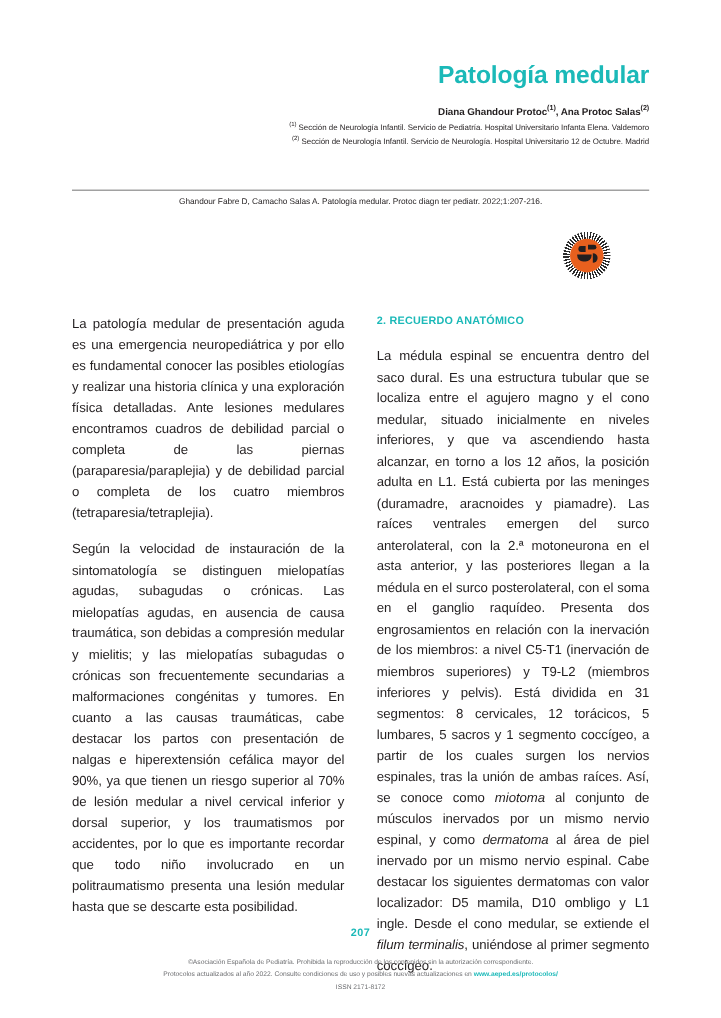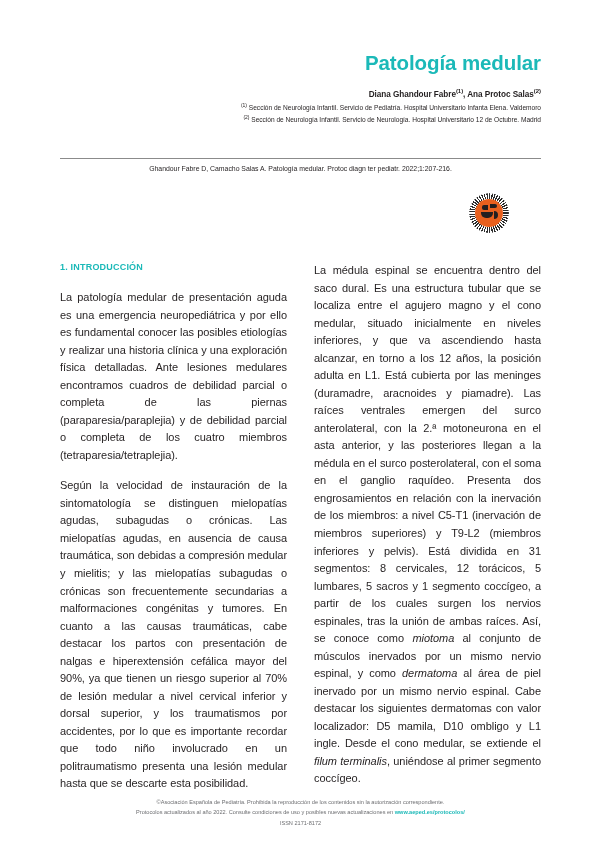--- a/index.html
+++ b/index.html
@@ -186,21 +186,21 @@
     text-decoration: none;
   }
 </style>
 </head>
 <body>
 
 <div class="page">
 
   <div class="header">
     <h1 class="doc-title">Patología medular</h1>
-    <div class="authors"><span>Diana Ghandour Fabre</span><sup>(1)</sup><span>, Ana Protoc Salas</span><sup>(2)</sup></div>
+    <div class="authors"><span>Diana Ghandour Protoc</span><sup>(1)</sup><span>, Ana Protoc Salas</span><sup>(2)</sup></div>
     <div class="affiliation"><sup>(1)</sup><span> Sección de Neurología Infantil. Servicio de Pediatría. Hospital Universitario Infanta Elena. Valdemoro</span></div>
     <div class="affiliation"><sup>(2)</sup><span> Sección de Neurología Infantil. Servicio de Neurología. Hospital Universitario 12 de Octubre. Madrid</span></div>
   </div>
 
   <div class="rule"></div>
 
   <div class="citation">Ghandour Fabre D, Camacho Salas A. Patología medular. Protoc diagn ter pediatr. 2022;1:207-216.</div>
 
   <div class="logo-wrap">
     <div class="logo-ring"></div>
@@ -209,31 +209,32 @@
       <span class="lg1"></span>
       <span class="lg2"></span>
       <span class="lg3"></span>
       <span class="lg4"></span>
     </div>
   </div>
 
   <div class="columns">
 
     <div class="col">
-      <h2 class="section-head">1. INTRODUCCIÓN</h2>
       <p class="body">La patología medular de presentación aguda es una emergencia neuropediátrica y por ello es fundamental conocer las posibles etiologías y realizar una historia clínica y una exploración física detalladas. Ante lesiones medulares encontramos cuadros de debilidad parcial o completa de las piernas (paraparesia/paraplejia) y de debilidad parcial o completa de los cuatro miembros (tetraparesia/tetraplejia).</p>
       <p class="body">Según la velocidad de instauración de la sintomatología se distinguen mielopatías agudas, subagudas o crónicas. Las mielopatías agudas, en ausencia de causa traumática, son debidas a compresión medular y mielitis; y las mielopatías subagudas o crónicas son frecuentemente secundarias a malformaciones congénitas y tumores. En cuanto a las causas traumáticas, cabe destacar los partos con presentación de nalgas e hiperextensión cefálica mayor del 90%, ya que tienen un riesgo superior al 70% de lesión medular a nivel cervical inferior y dorsal superior, y los traumatismos por accidentes, por lo que es importante recordar que todo niño involucrado en un politraumatismo presenta una lesión medular hasta que se descarte esta posibilidad.</p>
     </div>
 
     <div class="col">
+      <h2 class="section-head">2. RECUERDO ANATÓMICO</h2>
       <p class="body"><span>La médula espinal se encuentra dentro del saco dural. Es una estructura tubular que se localiza entre el agujero magno y el cono medular, situado inicialmente en niveles inferiores, y que va ascendiendo hasta alcanzar, en torno a los 12 años, la posición adulta en L1. Está cubierta por las meninges (duramadre, aracnoides y piamadre). Las raíces ventrales emergen del surco anterolateral, con la 2.ª motoneurona en el asta anterior, y las posteriores llegan a la médula en el surco posterolateral, con el soma en el ganglio raquídeo. Presenta dos engrosamientos en relación con la inervación de los miembros: a nivel C5-T1 (inervación de miembros superiores) y T9-L2 (miembros inferiores y pelvis). Está dividida en 31 segmentos: 8 cervicales, 12 torácicos, 5 lumbares, 5 sacros y 1 segmento coccígeo, a partir de los cuales surgen los nervios espinales, tras la unión de ambas raíces. Así, se conoce como </span><span class="it">miotoma</span><span> al conjunto de músculos inervados por un mismo nervio espinal, y como </span><span class="it">dermatoma</span><span> al área de piel inervado por un mismo nervio espinal. Cabe destacar los siguientes dermatomas con valor localizador: D5 mamila, D10 ombligo y L1 ingle. Desde el cono medular, se extiende el </span><span class="it">filum terminalis</span><span>, uniéndose al primer segmento coccígeo.</span></p>
     </div>
 
   </div>
 
+  <div class="page-number">207</div>
 
   <div class="footer">
     <div>©Asociación Española de Pediatría. Prohibida la reproducción de los contenidos sin la autorización correspondiente.</div>
     <div><span>Protocolos actualizados al año 2022. Consulte condiciones de uso y posibles nuevas actualizaciones en </span><span class="link">www.aeped.es/protocolos/</span></div>
     <div>ISSN 2171-8172</div>
   </div>
 
 </div>
 
 </body></html>

